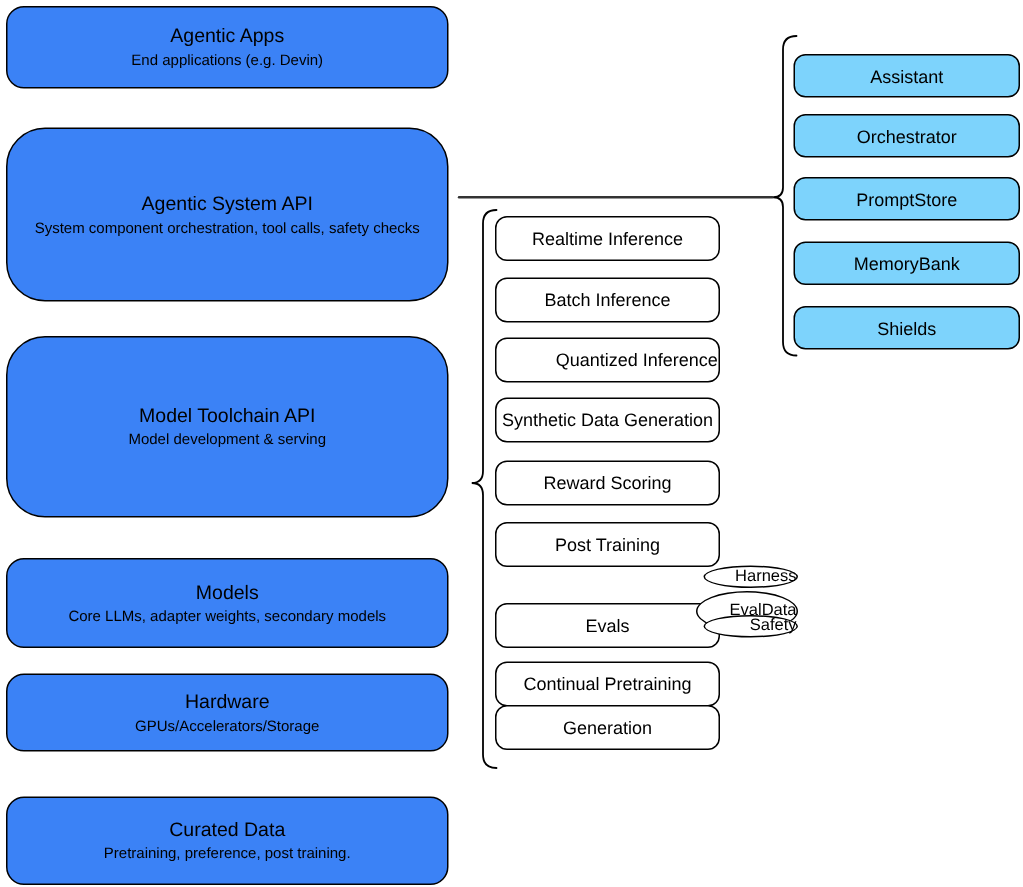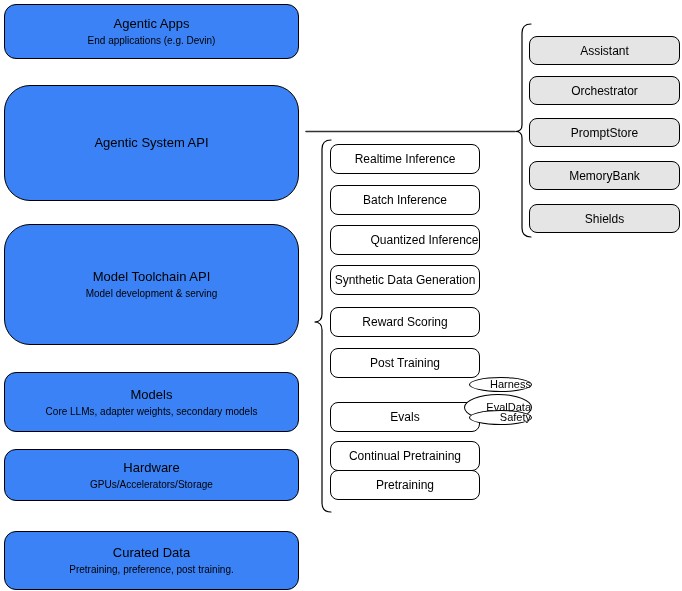--- a/index.html
+++ b/index.html
@@ -48,21 +48,21 @@
   }
   
   .rbox {
     position: absolute;
     left: 529px;
     width: 151px;
     height: 29px;
     box-sizing: border-box;
     border: 1px solid #000000;
     border-radius: 8px;
-    background: #e5e5e5;
+    background: #7dd3fc;
     display: flex;
     align-items: center;
     justify-content: center;
     font-size: 12px;
     white-space: nowrap;
   }
   
   .oval {
     position: absolute;
     box-sizing: border-box;
@@ -97,20 +97,21 @@
     <path d="M331 140 Q322 140 322 149 L322 314 Q322 322 314.5 322 Q322 322 322 330 L322 503 Q322 512 331 512" fill="none" stroke="#000000" stroke-width="1.2" stroke-linecap="round"></path>
   </svg>
 
   <div class="lbox" style="top:4px;height:55px;">
     <div class="lbox-title">Agentic Apps</div>
     <div class="lbox-sub">End applications (e.g. Devin)</div>
   </div>
 
   <div class="lbox tall" style="top:85px;height:116px;">
     <div class="lbox-title">Agentic System API</div>
+    <div class="lbox-sub">System component orchestration, tool calls, safety checks</div>
   </div>
 
   <div class="lbox tall" style="top:224px;height:121px;">
     <div class="lbox-title">Model Toolchain API</div>
     <div class="lbox-sub">Model development &amp; serving</div>
   </div>
 
   <div class="lbox" style="top:372px;height:60px;">
     <div class="lbox-title">Models</div>
     <div class="lbox-sub">Core LLMs, adapter weights, secondary models</div>
@@ -144,21 +145,21 @@
   <div class="mbox" style="top:348px;">
     <span>Post Training</span>
   </div>
   <div class="mbox" style="top:402px;">
     <span>Evals</span>
   </div>
   <div class="mbox" style="top:441px;">
     <span>Continual Pretraining</span>
   </div>
   <div class="mbox" style="top:470px;">
-    <span>Pretraining</span>
+    <span>Generation</span>
   </div>
 
   <div class="oval" style="left:469px;top:377px;width:63px;height:15px;">
     <span>Harness</span>
   </div>
   <div class="oval" style="left:464px;top:394px;width:68px;height:27px;">
     <span>EvalData</span>
   </div>
   <div class="oval" style="left:469px;top:410px;width:63px;height:15px;">
     <span>Safety</span>

